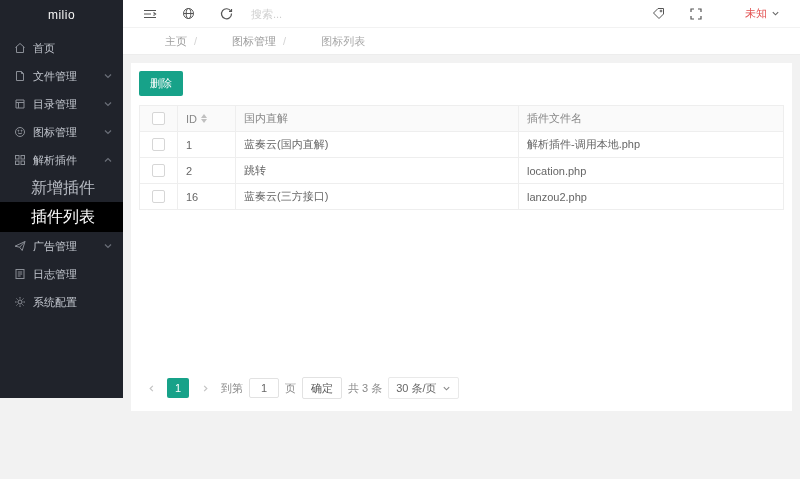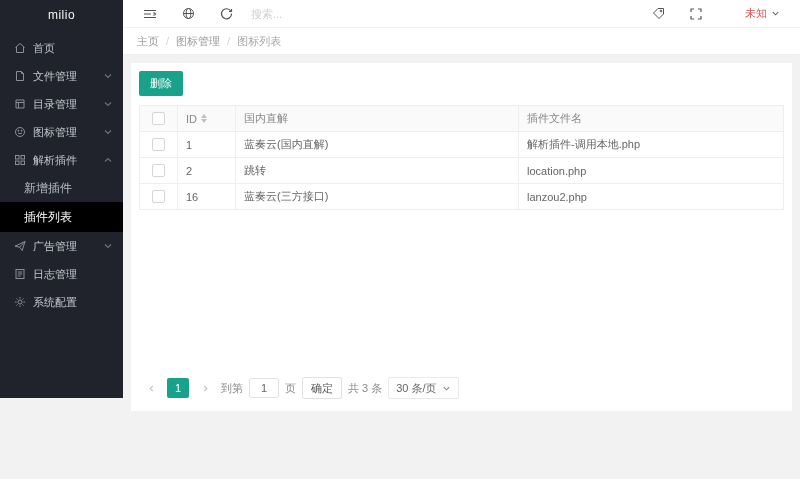--- a/index.html
+++ b/index.html
@@ -8,39 +8,39 @@
   .app { display:flex; width:800px; height:479px; }
 
   
   .sidebar { width:123px; height:398px; background:#20232b; flex-shrink:0; display:flex; flex-direction:column; }
   .logo { height:30px; line-height:30px; text-align:center; color:#f5f5f5; font-size:12px; letter-spacing:.5px; }
   .nav { margin-top:4px; }
   .nav-item { height:28px; display:flex; align-items:center; padding:0 10px 0 13px; color:#c2c6ce; cursor:pointer; }
   .nav-item .nav-icon { width:13px; height:13px; margin-right:7px; display:inline-flex; align-items:center; justify-content:center; opacity:.75; }
   .nav-item .nav-label { flex:1; font-size:11px; }
   .nav-item .chev { width:10px; height:10px; opacity:.6; }
-  .submenu-item { height:28px; line-height:28px; padding-left:24px; color:#b7bbc3; cursor:pointer; font-size:12px; }
+  .submenu-item { height:28px; line-height:28px; padding-left:31px; color:#b7bbc3; cursor:pointer; font-size:16px; }
   .submenu-item.active { background:#000000; color:#fff; height:30px; line-height:30px; }
   svg { display:block; }
 
   
   .main { flex:1; display:flex; flex-direction:column; min-width:0; }
 
   
   .topbar { height:28px; background:#fff; display:flex; align-items:center; padding:0 20px 0 14px; border-bottom:1px solid #f2f2f2; }
   .tb-icon { width:26px; height:28px; display:flex; align-items:center; justify-content:center; cursor:pointer; color:#555; margin-right:12px; }
   .search-input { border:none; outline:none; font-size:11px; width:150px; color:#333; background:transparent; }
   .search-input::placeholder { color:#cfcfcf; }
   .tb-spacer { flex:1; }
   .user-box { display:flex; align-items:center; gap:4px; cursor:pointer; margin-left:24px; }
   .user-name { color:#e25050; font-size:11px; }
 
   
   .breadcrumb { height:27px; background:#fff; display:flex; align-items:center; gap:7px; padding:0 14px; border-bottom:1px solid #ededed; color:#9b9b9b; }
-  .crumb { color:#9b9b9b; cursor:pointer; }
+  .crumb { color:#9b9b9b; cursor:pointer;margin-left:28px; }
   .crumb.current { color:#a7a7a7; cursor:default; }
   .crumb-sep { color:#d4d4d4; }
 
   
   .content { flex:1; padding:8px; overflow:hidden; }
   .card { background:#fff; height:348px; padding:8px 8px 6px; display:flex; flex-direction:column; }
   .btn-delete { background:#17a289; color:#fff; border:none; border-radius:2px; font-size:11px; padding:5px 11px; cursor:pointer; align-self:flex-start; font-family:inherit; }
 
   
   table { width:100%; border-collapse:collapse; margin-top:9px; table-layout:fixed; }

